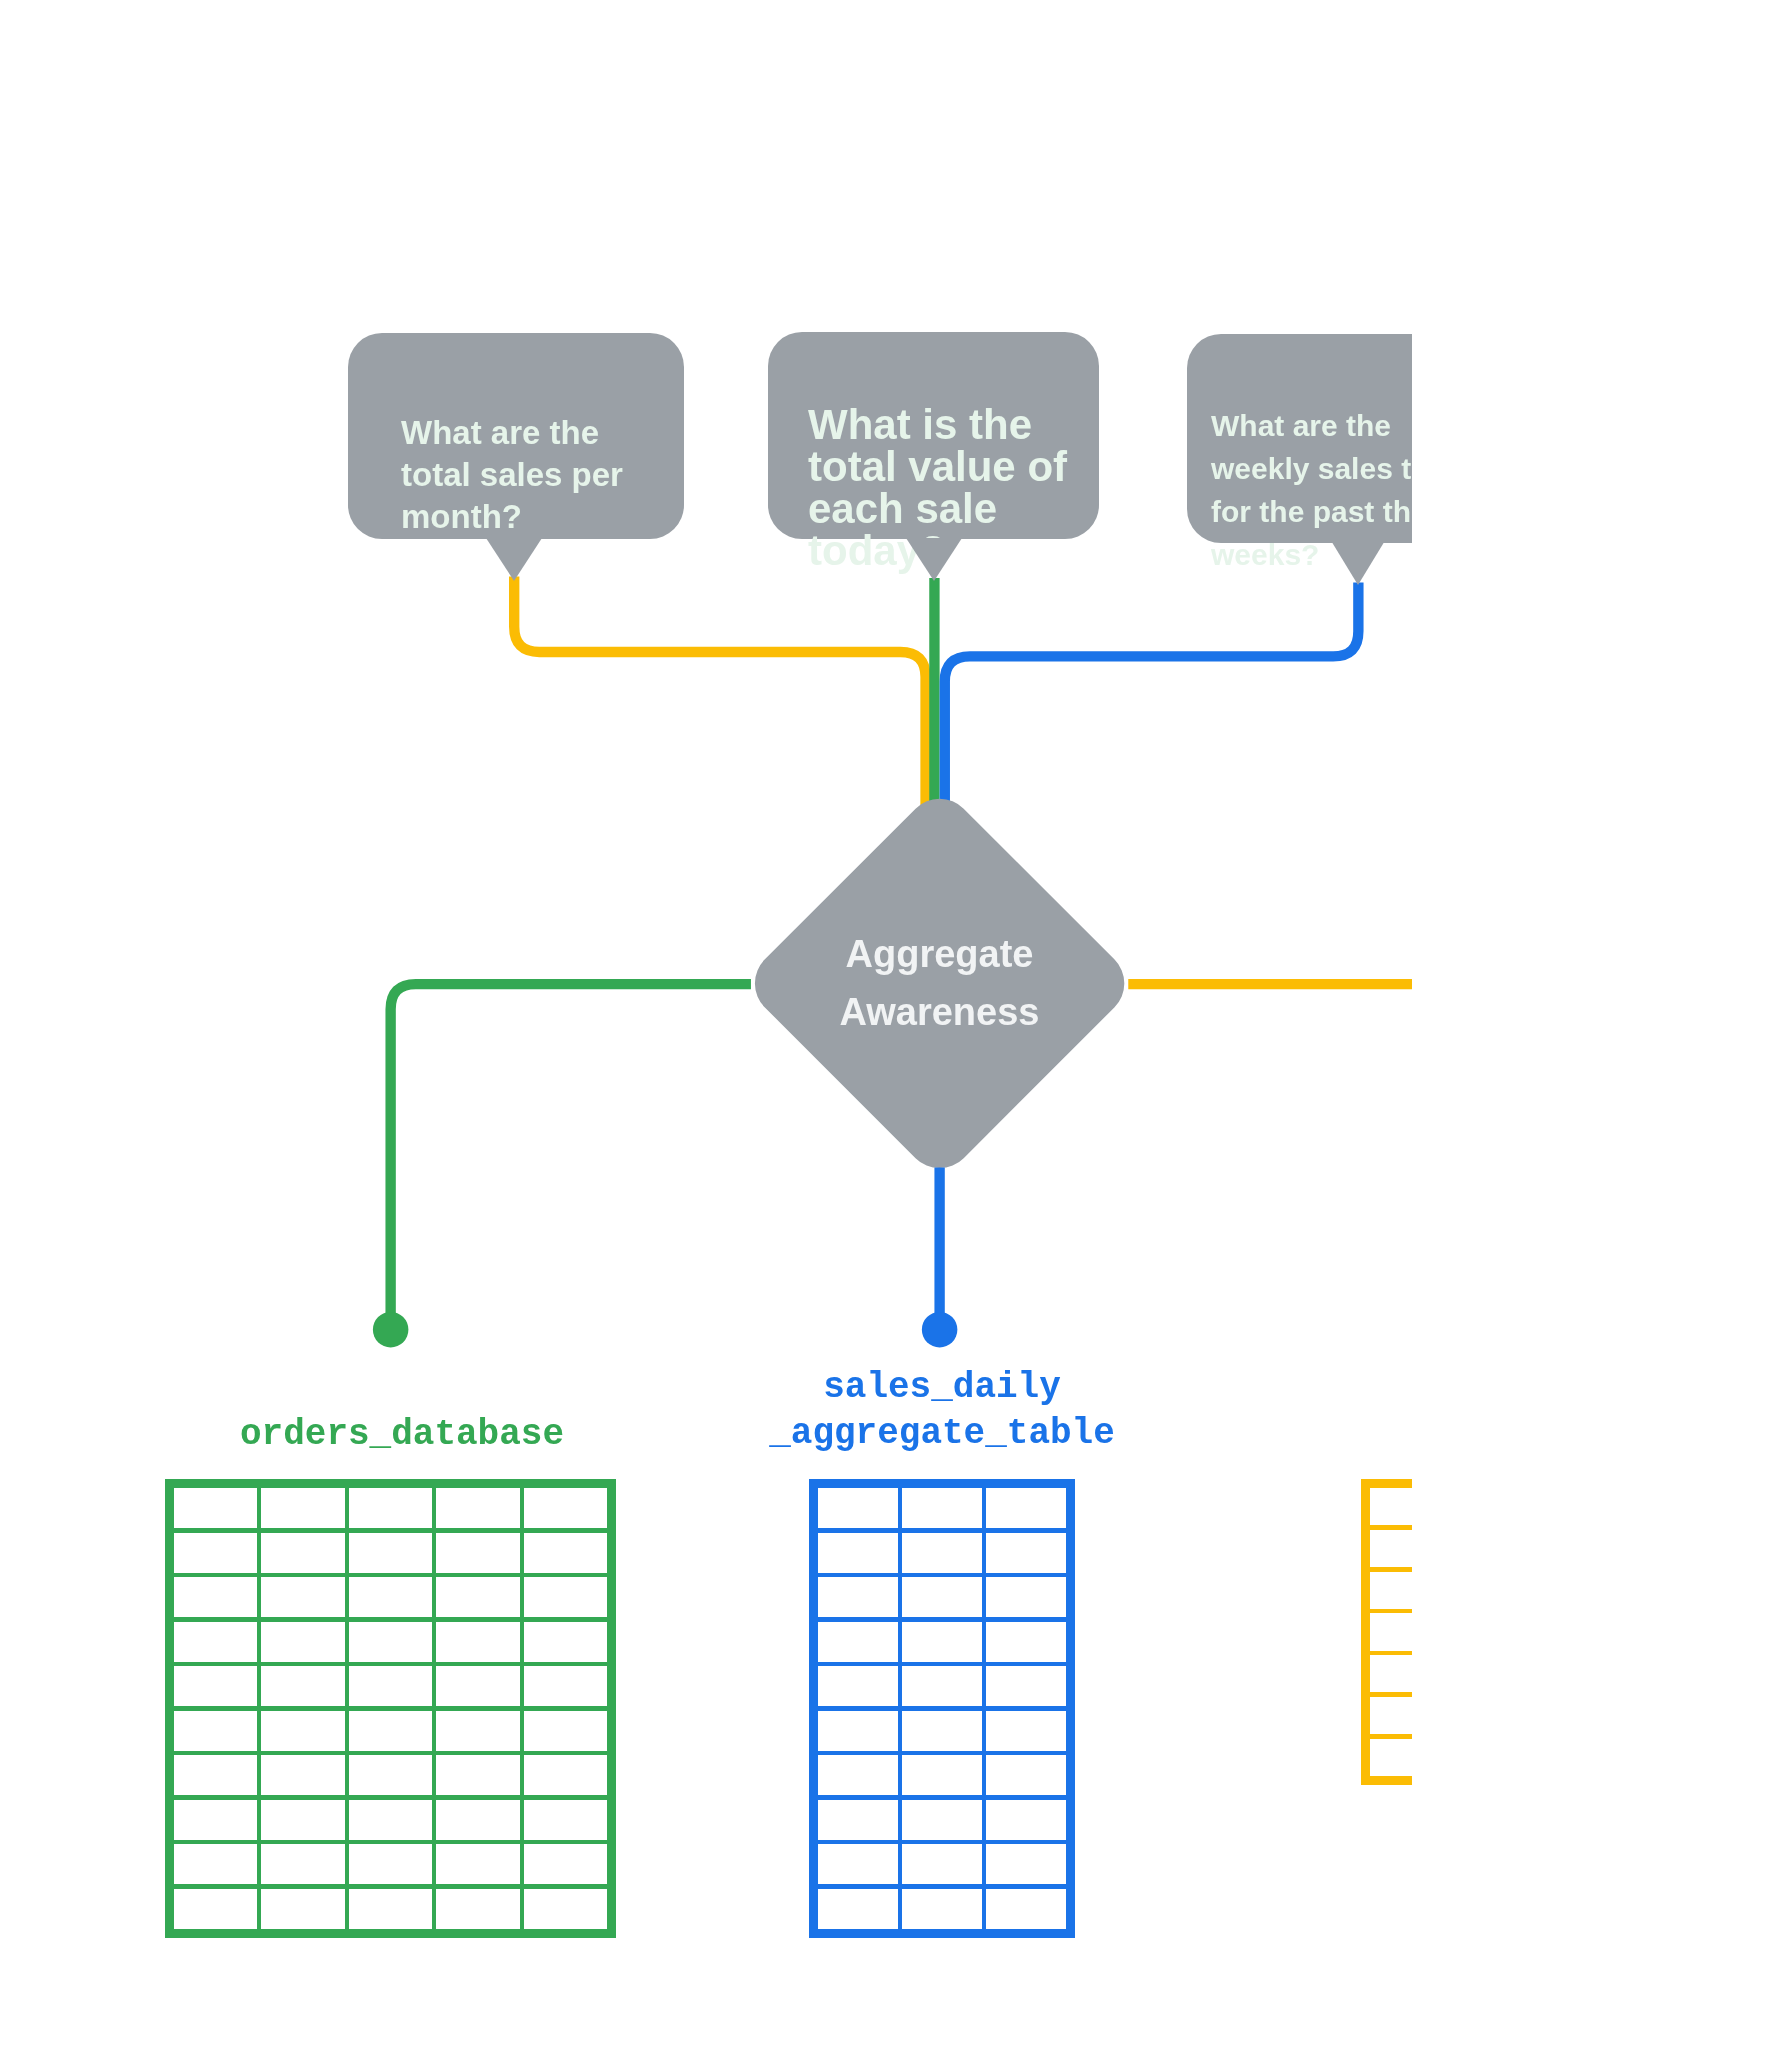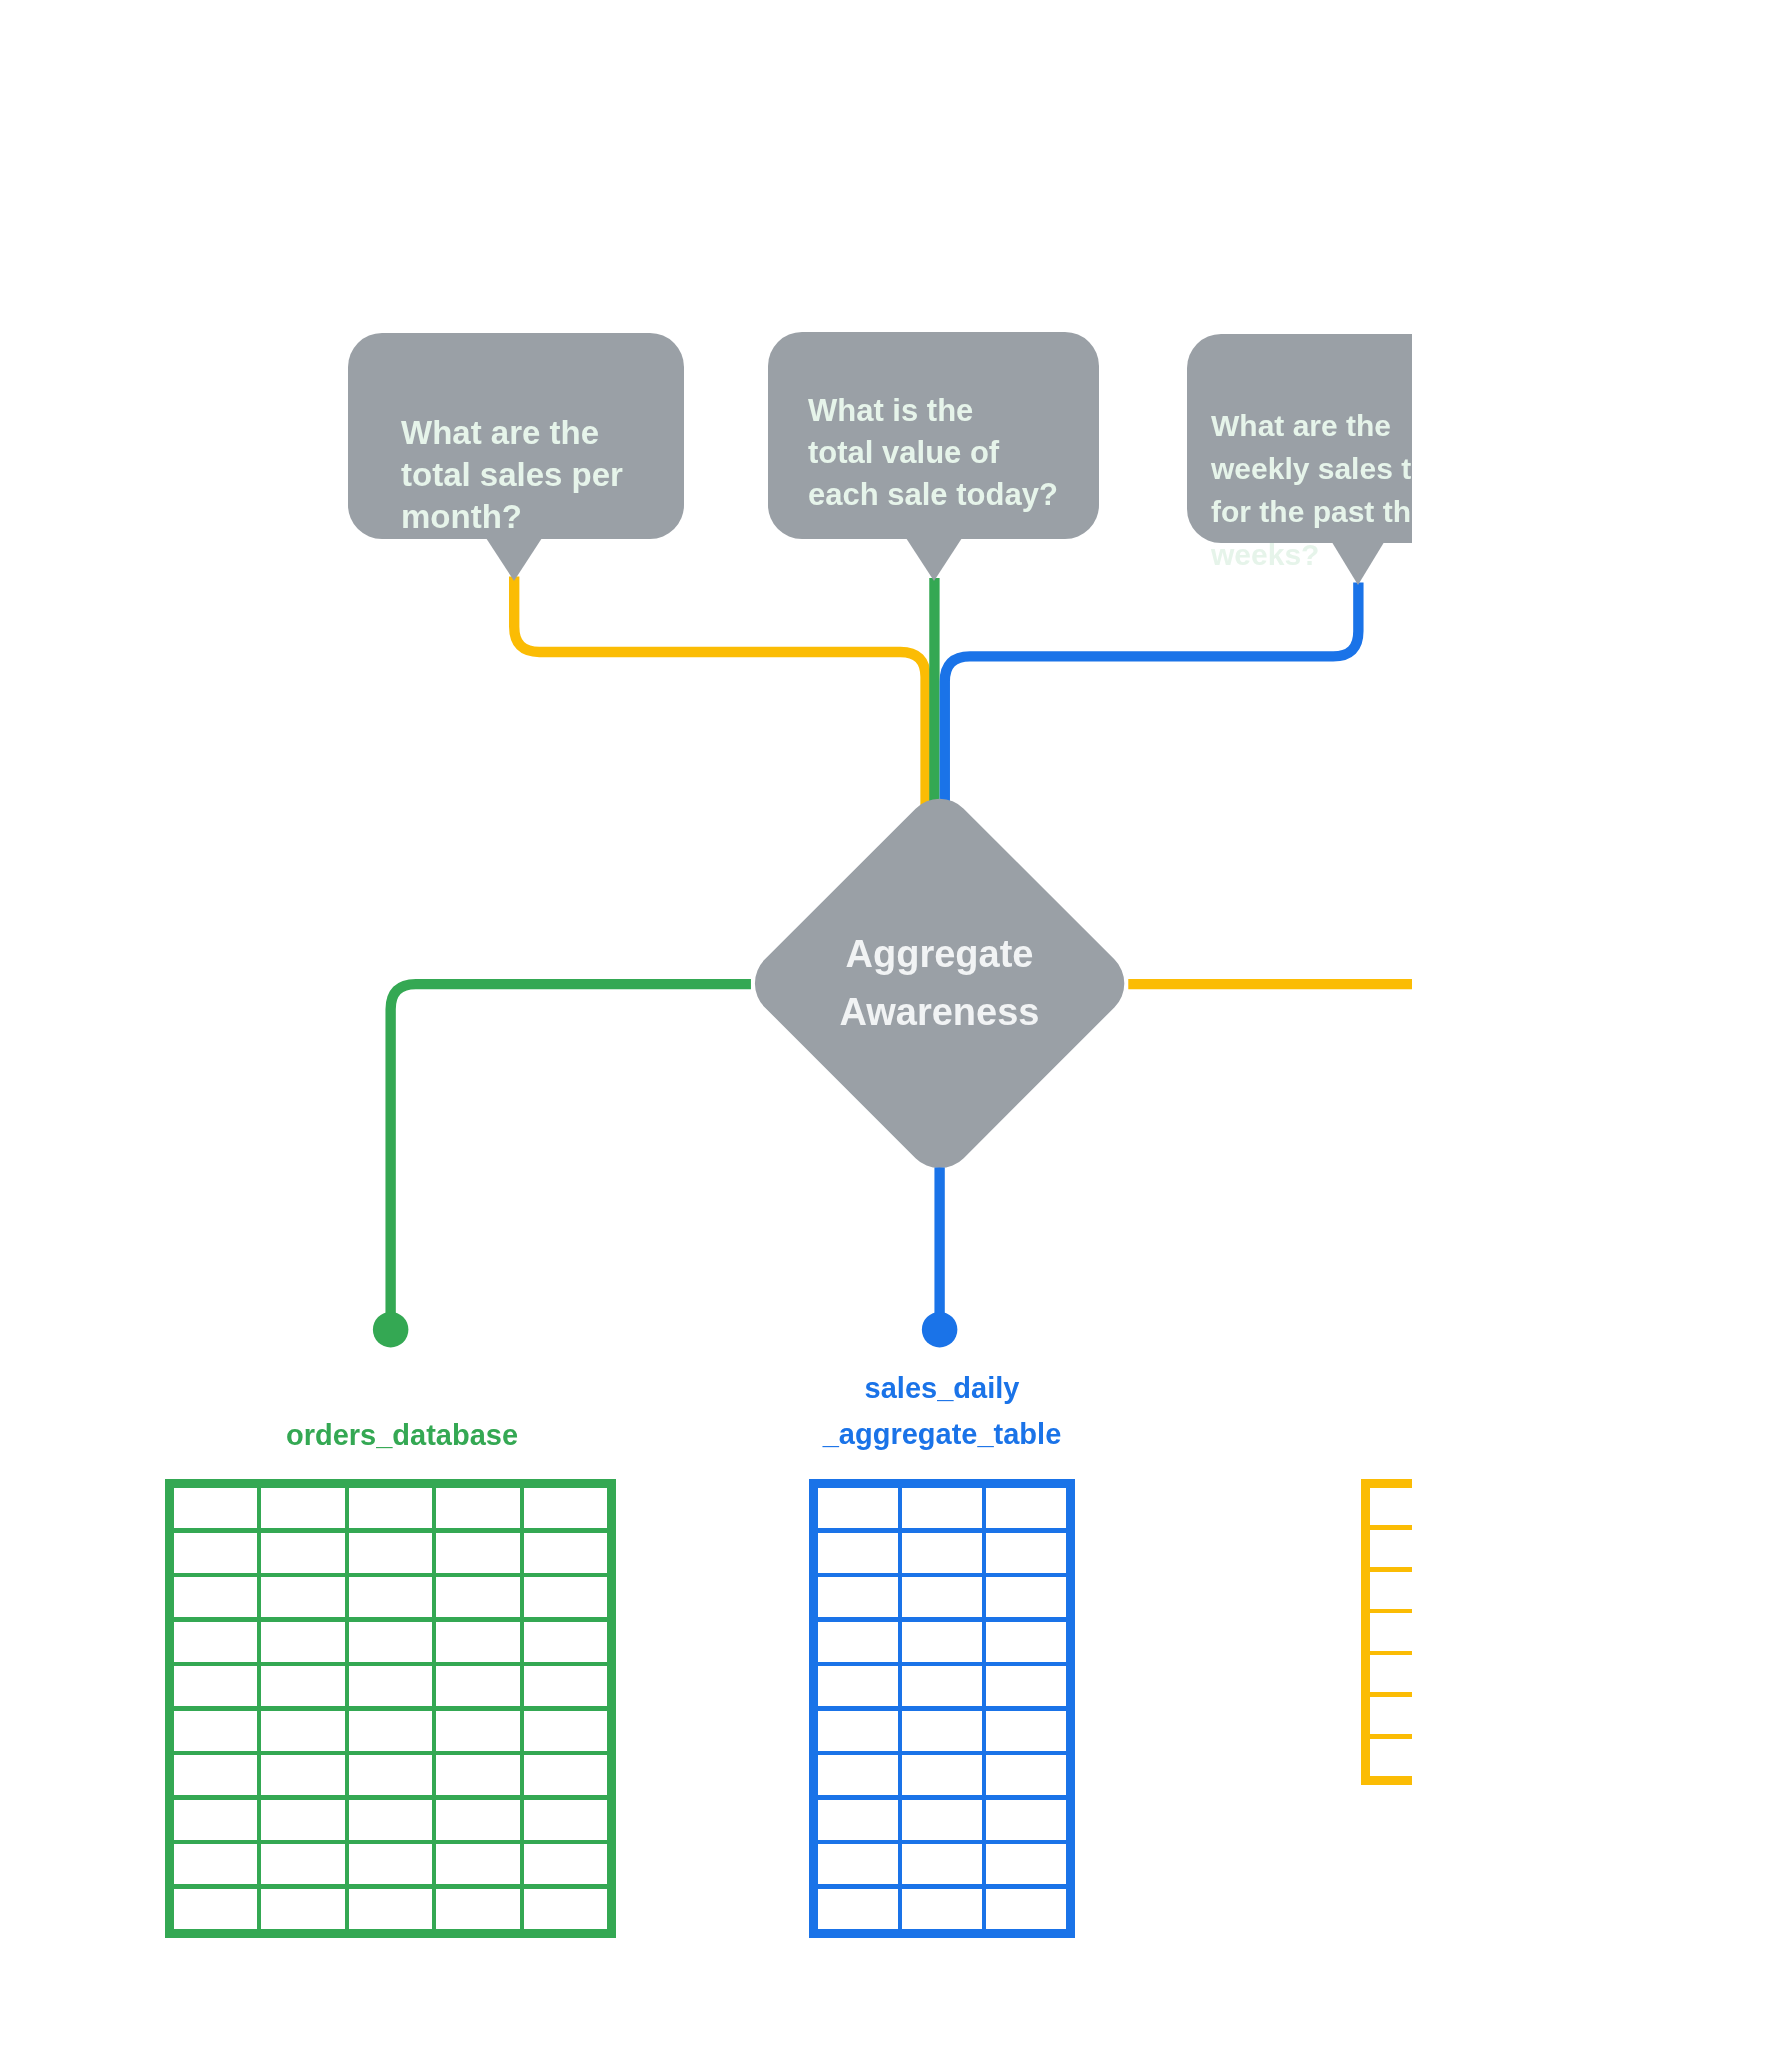--- a/index.html
+++ b/index.html
@@ -44,23 +44,23 @@
     color: var(--hub_text);
     font-size: 38px; line-height: 58px; font-weight: bold;
     white-space: pre-line;
   }
 
   
   .tlabel {
     position: absolute;
     transform: translateX(-50%);
     text-align: center;
-    font-family: Liberation Sans, sans-serif;
+    font-family: Liberation Mono, monospace;
     font-weight: bold;
-    font-size: 29px;
+    font-size: 36px;
     line-height: 46px;
     white-space: pre-line;
   }
 
   
   .dtable {
     position: absolute;
     box-sizing: border-box;
     display: grid;
     border: 9px solid var(--c);
@@ -102,21 +102,21 @@
     <circle class="fill-yellow" cx="2020" cy="1774" r="24"></circle>
   </svg>
 
   <div class="bubble" style="left:348px; top:316px; width:336px; height:206px; padding:37px 15px 0 53px; font-size:33px; line-height:42px;">
     <span class="btext">What are the
 total sales per
 month?</span>
   </div>
   <div class="tail" style="left:486px; top:521px;"></div>
 
-  <div class="bubble" style="left:768px; top:315px; width:331px; height:207px; padding:16px 15px 0 40px; font-size:31px; line-height:42px;">
+  <div class="bubble" style="left:768px; top:315px; width:331px; height:207px; padding:30px 15px 0 40px; font-size:42px; line-height:42px;">
     <span class="btext">What is the
 total value of
 each sale today?</span>
   </div>
   <div class="tail" style="left:906px; top:521px;"></div>
 
   <div class="bubble" style="left:1187px; top:317px; width:339px; height:209px; padding:27px 12px 0 24px; font-size:30px; line-height:43px;">
     <span class="btext">What are the
 weekly sales totals
 for the past three

